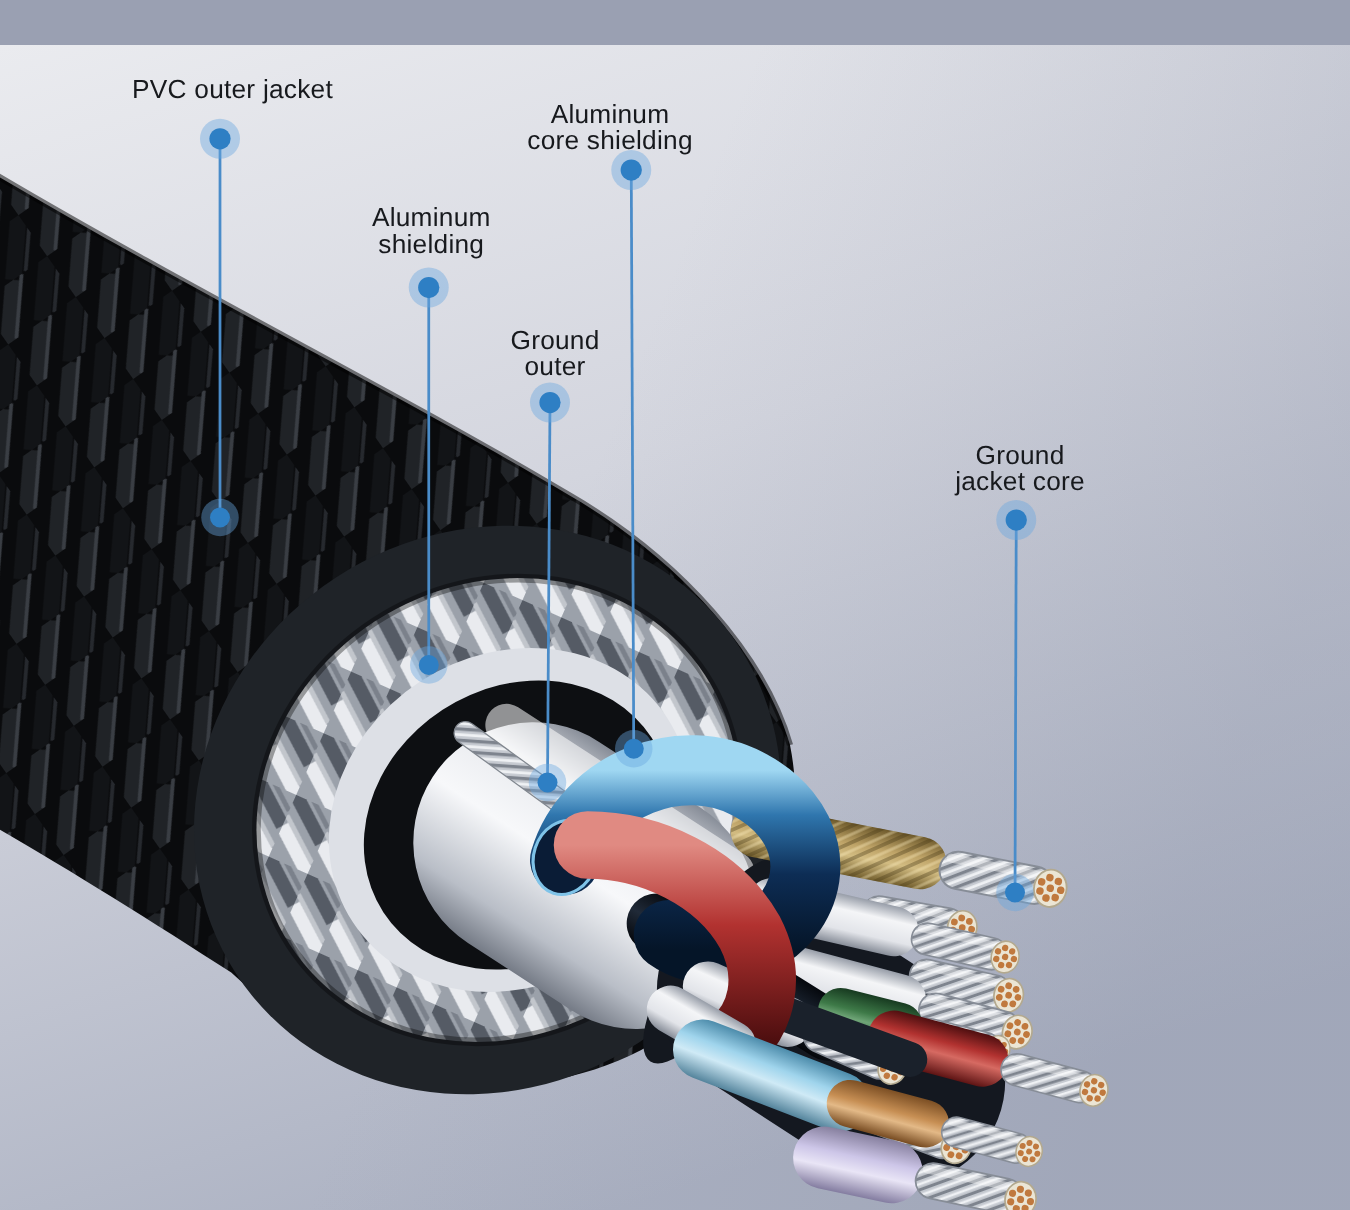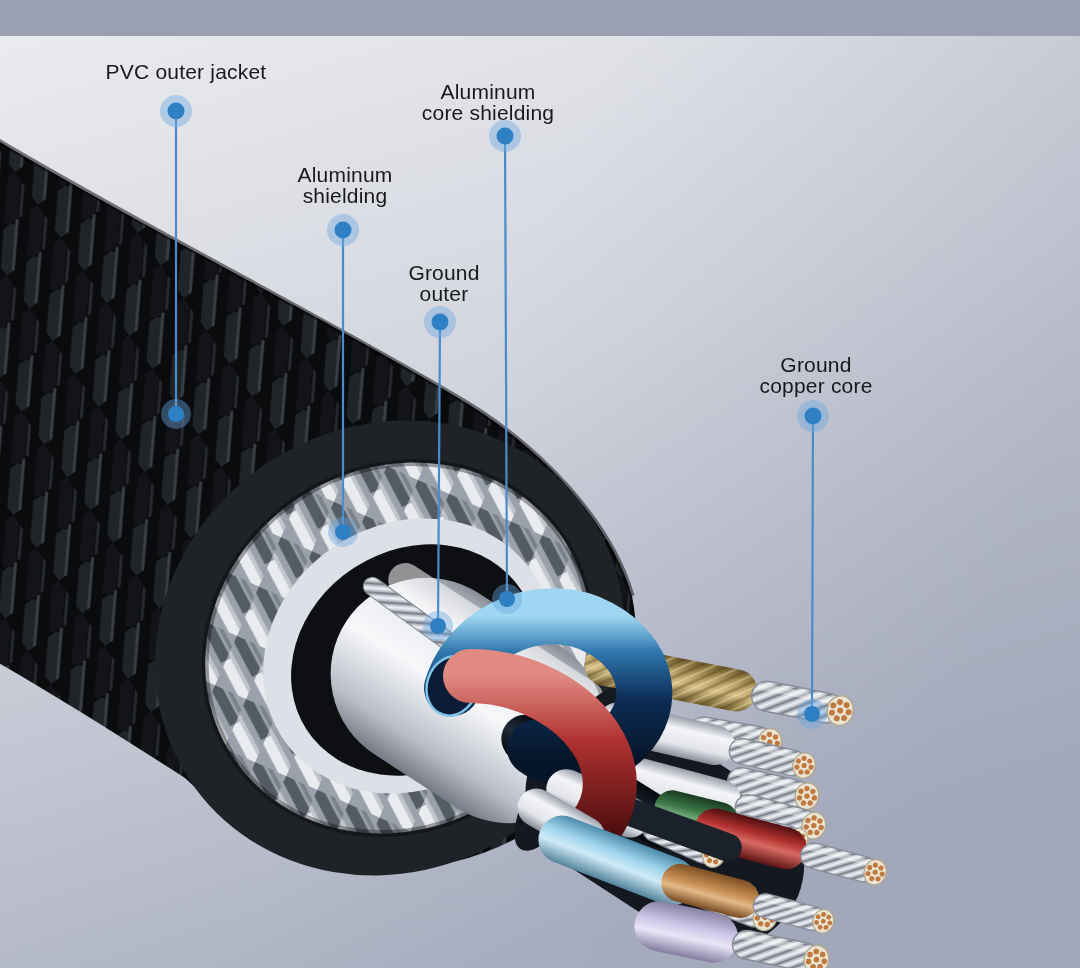--- a/index.html
+++ b/index.html
@@ -282,16 +282,16 @@
   <div class="callout" id="co-braided">
     <span class="cl">Aluminum</span>
     <span class="cl">shielding</span>
   </div>
   <div class="callout" id="co-ground">
     <span class="cl">Ground</span>
     <span class="cl">outer</span>
   </div>
   <div class="callout" id="co-tinned">
     <span class="cl">Ground</span>
-    <span class="cl">copper core</span>
+    <span class="cl">jacket core</span>
   </div>
 
 </div>
 
 </body></html>

